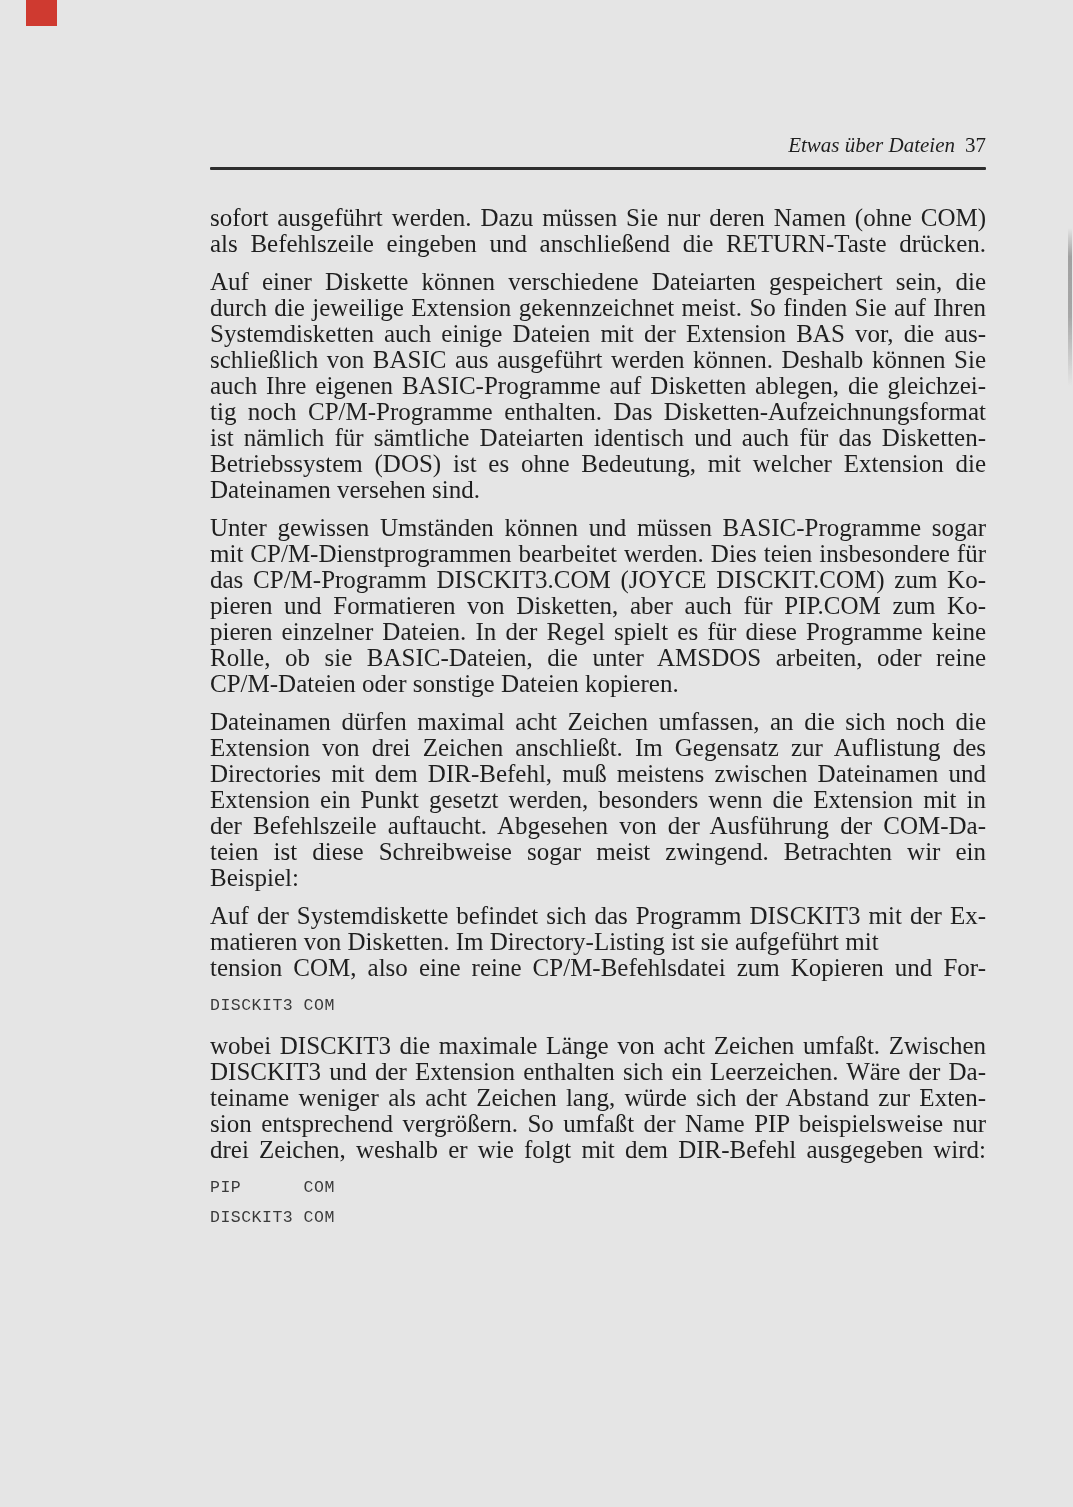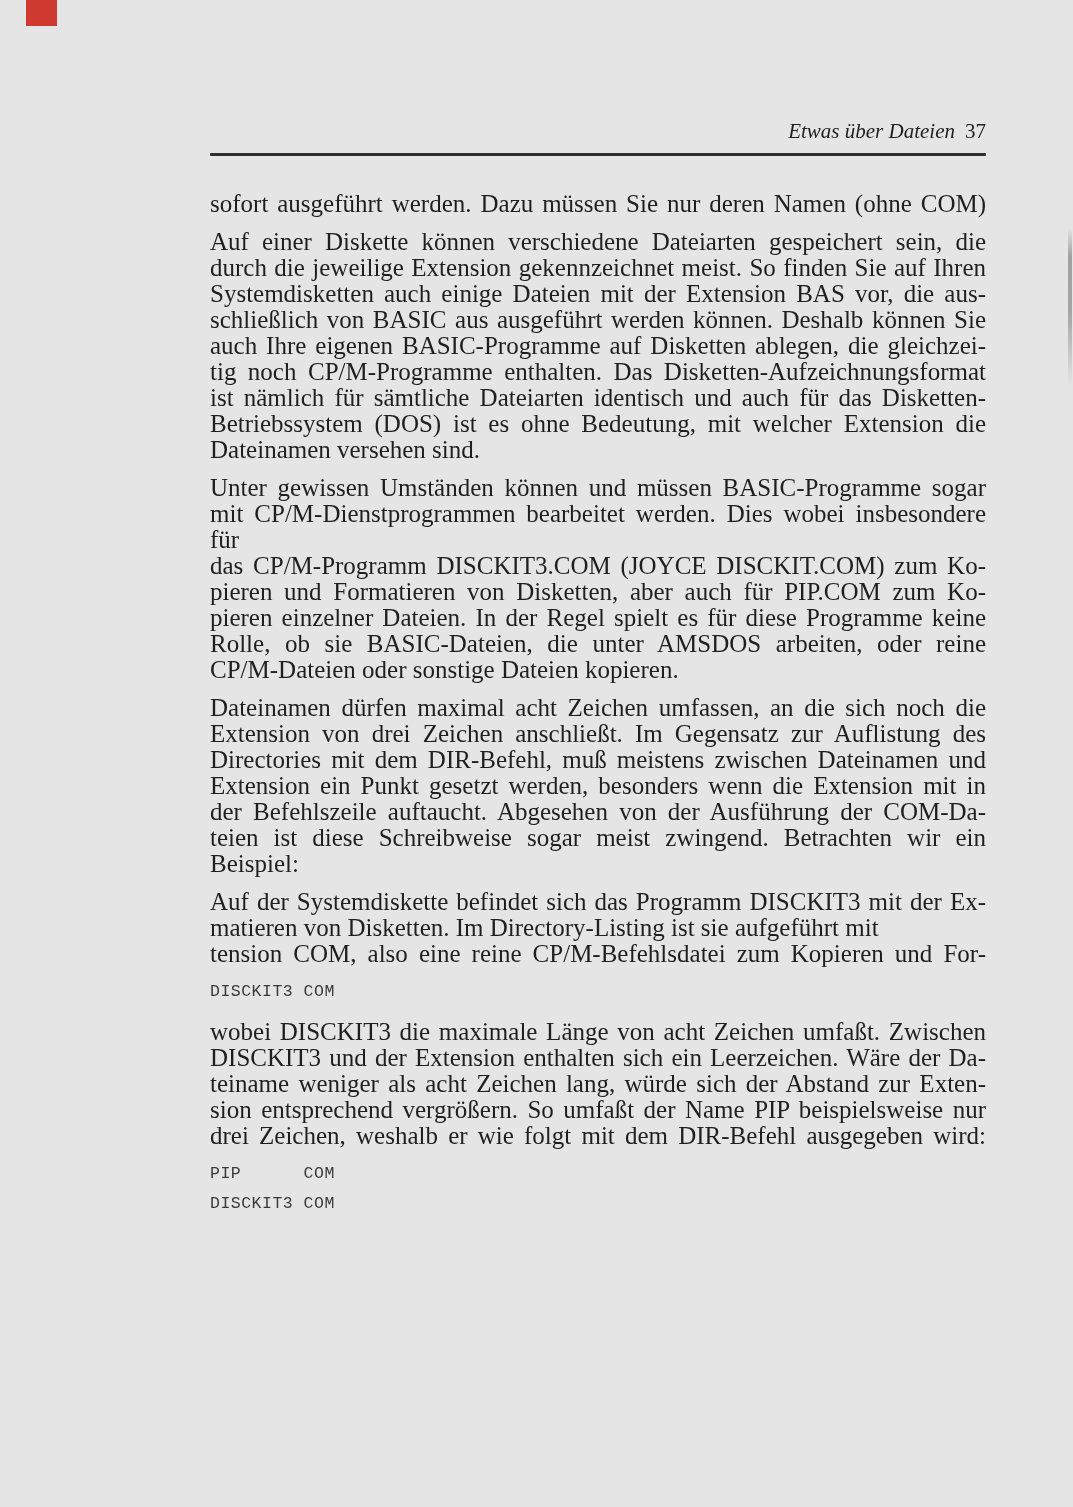--- a/index.html
+++ b/index.html
@@ -56,20 +56,21 @@
     align-items: baseline;
     font-size: 21px;
     line-height: 26px;
   }
   .head-title {
     font-style: italic;
   }
   .head-num {
     margin-left: 10px;
     font-style: normal;
+    margin-top: 14px;
   }
   .rule {
     margin-top: 9px;
     height: 2.5px;
     background: var(--rule-color, #2e2e2e);
     border-radius: 1px;
   }
   main {
     display: block;
     margin-top: 35px;
@@ -115,35 +116,36 @@
     <header class="running-head">
       <span class="head-title">Etwas über Dateien</span>
       <span class="head-num">37</span>
     </header>
 
     <div class="rule"></div>
 
     <main id="text-column">
         <div class="para">
           <div class="line">sofort ausgeführt werden. Dazu müssen Sie nur deren Namen (ohne COM)</div>
+          <div class="line">als Befehlszeile eingeben und anschließend die RETURN-Taste drücken.</div>
         </div>
         <div class="para">
           <div class="line">Auf einer Diskette können verschiedene Dateiarten gespeichert sein, die</div>
           <div class="line">durch die jeweilige Extension gekennzeichnet meist. So finden Sie auf Ihren</div>
           <div class="line">Systemdisketten auch einige Dateien mit der Extension BAS vor, die aus-</div>
           <div class="line">schließlich von BASIC aus ausgeführt werden können. Deshalb können Sie</div>
           <div class="line">auch Ihre eigenen BASIC-Programme auf Disketten ablegen, die gleichzei-</div>
           <div class="line">tig noch CP/M-Programme enthalten. Das Disketten-Aufzeichnungsformat</div>
           <div class="line">ist nämlich für sämtliche Dateiarten identisch und auch für das Disketten-</div>
           <div class="line">Betriebssystem (DOS) ist es ohne Bedeutung, mit welcher Extension die</div>
           <div class="line last">Dateinamen versehen sind.</div>
         </div>
         <div class="para">
           <div class="line">Unter gewissen Umständen können und müssen BASIC-Programme sogar</div>
-          <div class="line">mit CP/M-Dienstprogrammen bearbeitet werden. Dies wobei insbesondere für</div>
+          <div class="line">mit CP/M-Dienstprogrammen bearbeitet werden. Dies teien insbesondere für</div>
           <div class="line">das CP/M-Programm DISCKIT3.COM (JOYCE DISCKIT.COM) zum Ko-</div>
           <div class="line">pieren und Formatieren von Disketten, aber auch für PIP.COM zum Ko-</div>
           <div class="line">pieren einzelner Dateien. In der Regel spielt es für diese Programme keine</div>
           <div class="line">Rolle, ob sie BASIC-Dateien, die unter AMSDOS arbeiten, oder reine</div>
           <div class="line last">CP/M-Dateien  oder sonstige Dateien kopieren.</div>
         </div>
         <div class="para">
           <div class="line">Dateinamen dürfen maximal acht Zeichen umfassen, an die sich noch die</div>
           <div class="line">Extension von drei Zeichen anschließt. Im Gegensatz zur Auflistung des</div>
           <div class="line">Directories mit dem DIR-Befehl, muß meistens zwischen Dateinamen und</div>

